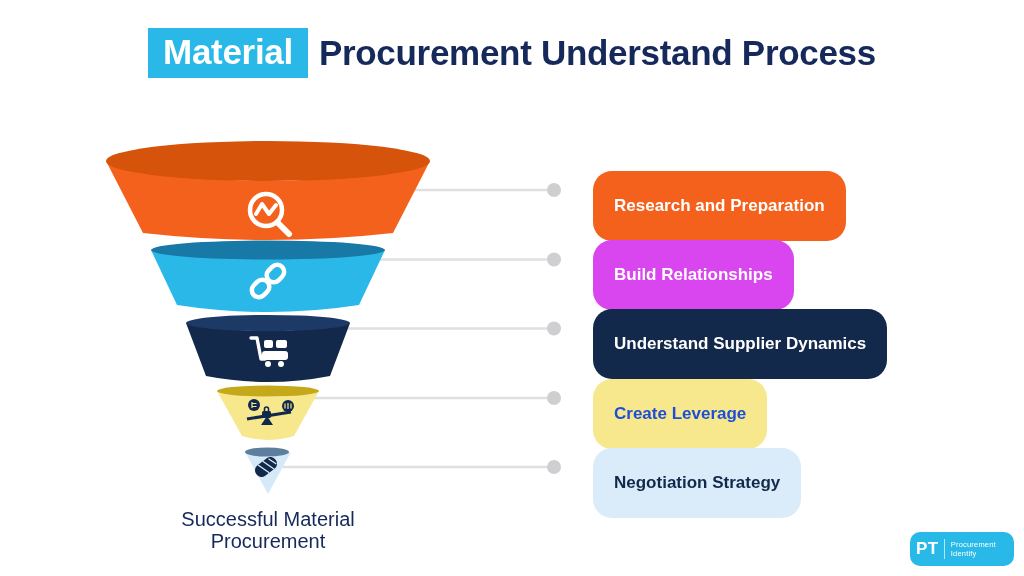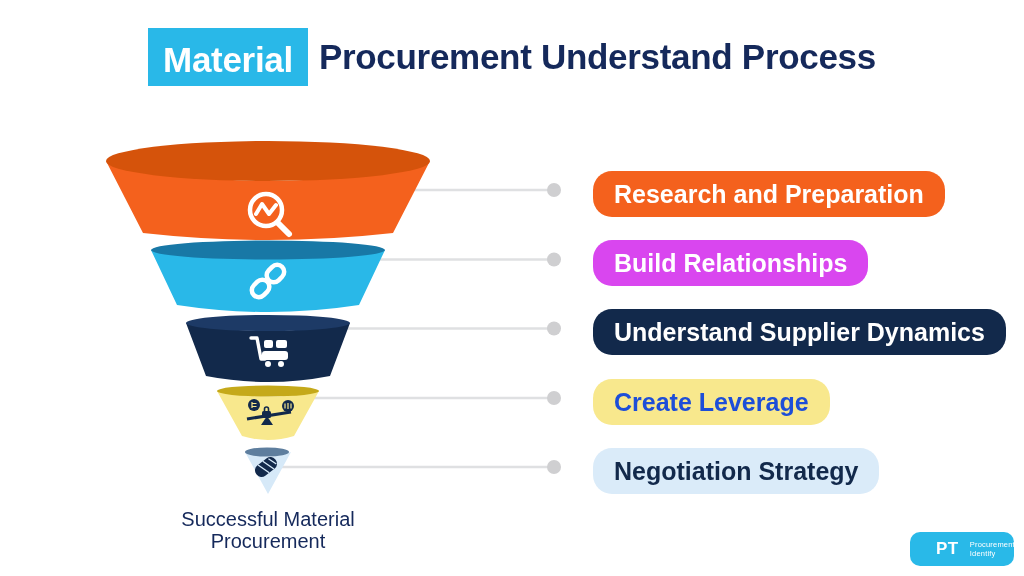--- a/index.html
+++ b/index.html
@@ -7,49 +7,49 @@
     position:relative;width:1024px;height:576px;background:#ffffff;overflow:hidden;
     font-family:"Liberation Sans","DejaVu Sans",sans-serif;
   }
   
   .title-row{
     position:absolute;top:28px;left:0;width:100%;
     display:flex;justify-content:center;align-items:center;gap:11px;
     font-size:35px;font-weight:700;letter-spacing:-0.3px;
   }
   .title-highlight{
-    color:#ffffff;padding:13px 15px 7px 15px;line-height:38px;
+    color:#ffffff;padding:5px 15px 7px 15px;line-height:38px;
   }
   .title-rest{line-height:38px;}
   
   .funnel-top-label{
     position:absolute;left:98px;top:103px;width:340px;text-align:center;
     font-size:20px;font-weight:700;color:#15295B;
   }
   .funnel-bottom-label{
     position:absolute;left:98px;top:508px;width:340px;text-align:center;
     font-size:20px;font-weight:400;color:#15295B;line-height:22px;
   }
   
   .funnel-svg{position:absolute;left:0;top:0;}
   
   .pill{
     position:absolute;left:593px;height:38px;border-radius:19px;
-    display:flex;align-items:center;padding:4px 21px;
-    font-size:25px;font-weight:700;white-space:nowrap;
+    display:flex;align-items:center;padding:16px 21px;
+    font-size:17px;font-weight:700;white-space:nowrap;
   }
   .pill-1{top:171px;}
   .pill-2{top:240px;}
   .pill-3{top:309px;}
   .pill-4{top:379px;}
   .pill-5{top:448px;}
   
   .logo{
     position:absolute;left:910px;top:532px;width:104px;height:34px;
-    border-radius:10px;display:flex;align-items:center;padding:0 26px;
+    border-radius:10px;display:flex;align-items:center;padding:0 6px;
     box-sizing:border-box;color:#ffffff;
   }
   .logo-initials{font-size:17px;font-weight:700;letter-spacing:0.5px;}
   .logo-divider{width:1px;height:20px;background:rgba(255,255,255,0.65);margin:0 6px 0 5px;}
   .logo-name{font-size:7.5px;line-height:9px;letter-spacing:0.2px;font-weight:400;}
 </style>
 </head>
 <body>
 
 <div class="canvas">

